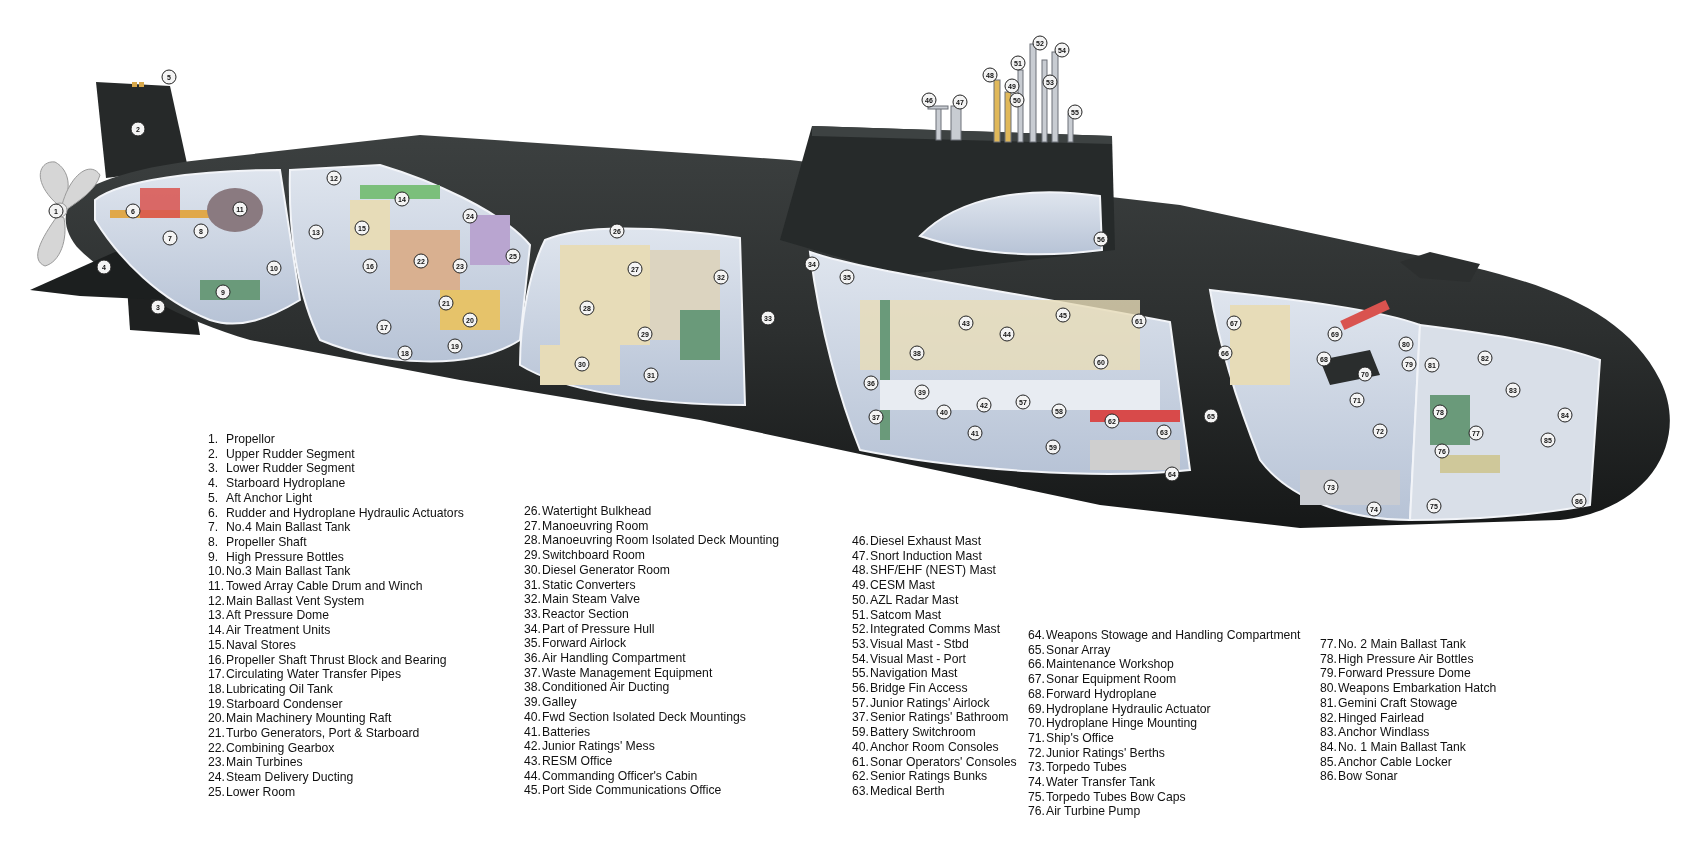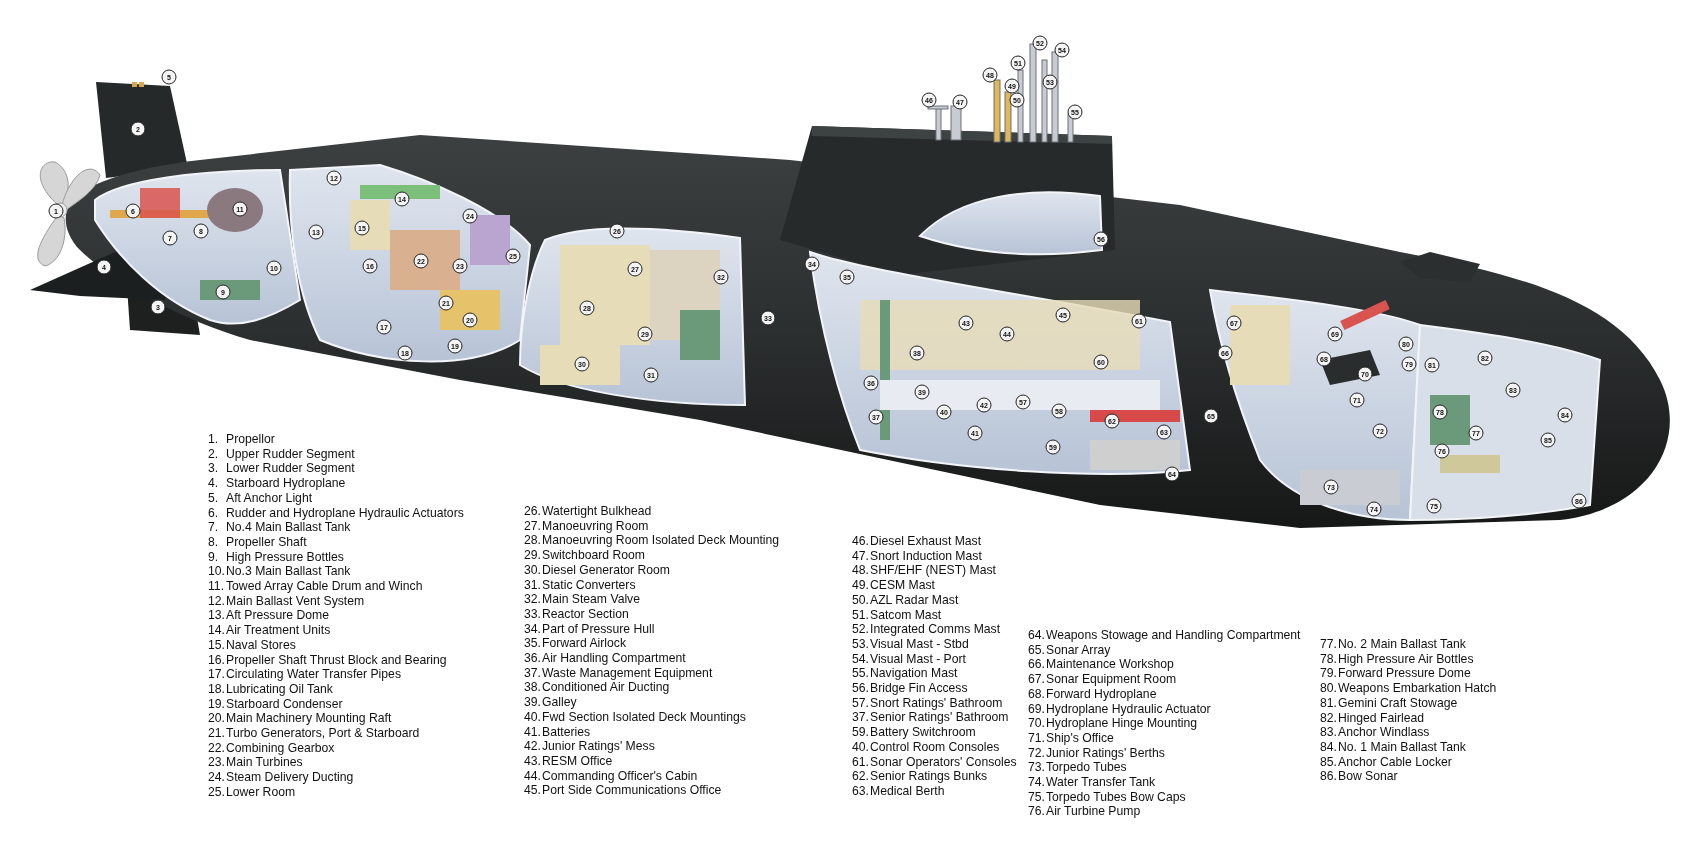--- a/index.html
+++ b/index.html
@@ -685,33 +685,33 @@
       <div class="legend-item">
         <span class="legend-num">55.</span>
         <span class="legend-label">Navigation Mast</span>
       </div>
       <div class="legend-item">
         <span class="legend-num">56.</span>
         <span class="legend-label">Bridge Fin Access</span>
       </div>
       <div class="legend-item">
         <span class="legend-num">57.</span>
-        <span class="legend-label">Snort Ratings' Bathroom</span>
+        <span class="legend-label">Junior Ratings' Airlock</span>
       </div>
       <div class="legend-item">
         <span class="legend-num">37.</span>
         <span class="legend-label">Senior Ratings' Bathroom</span>
       </div>
       <div class="legend-item">
         <span class="legend-num">59.</span>
         <span class="legend-label">Battery Switchroom</span>
       </div>
       <div class="legend-item">
         <span class="legend-num">40.</span>
-        <span class="legend-label">Control Room Consoles</span>
+        <span class="legend-label">Anchor Room Consoles</span>
       </div>
       <div class="legend-item">
         <span class="legend-num">61.</span>
         <span class="legend-label">Sonar Operators' Consoles</span>
       </div>
       <div class="legend-item">
         <span class="legend-num">62.</span>
         <span class="legend-label">Senior Ratings Bunks</span>
       </div>
       <div class="legend-item">

